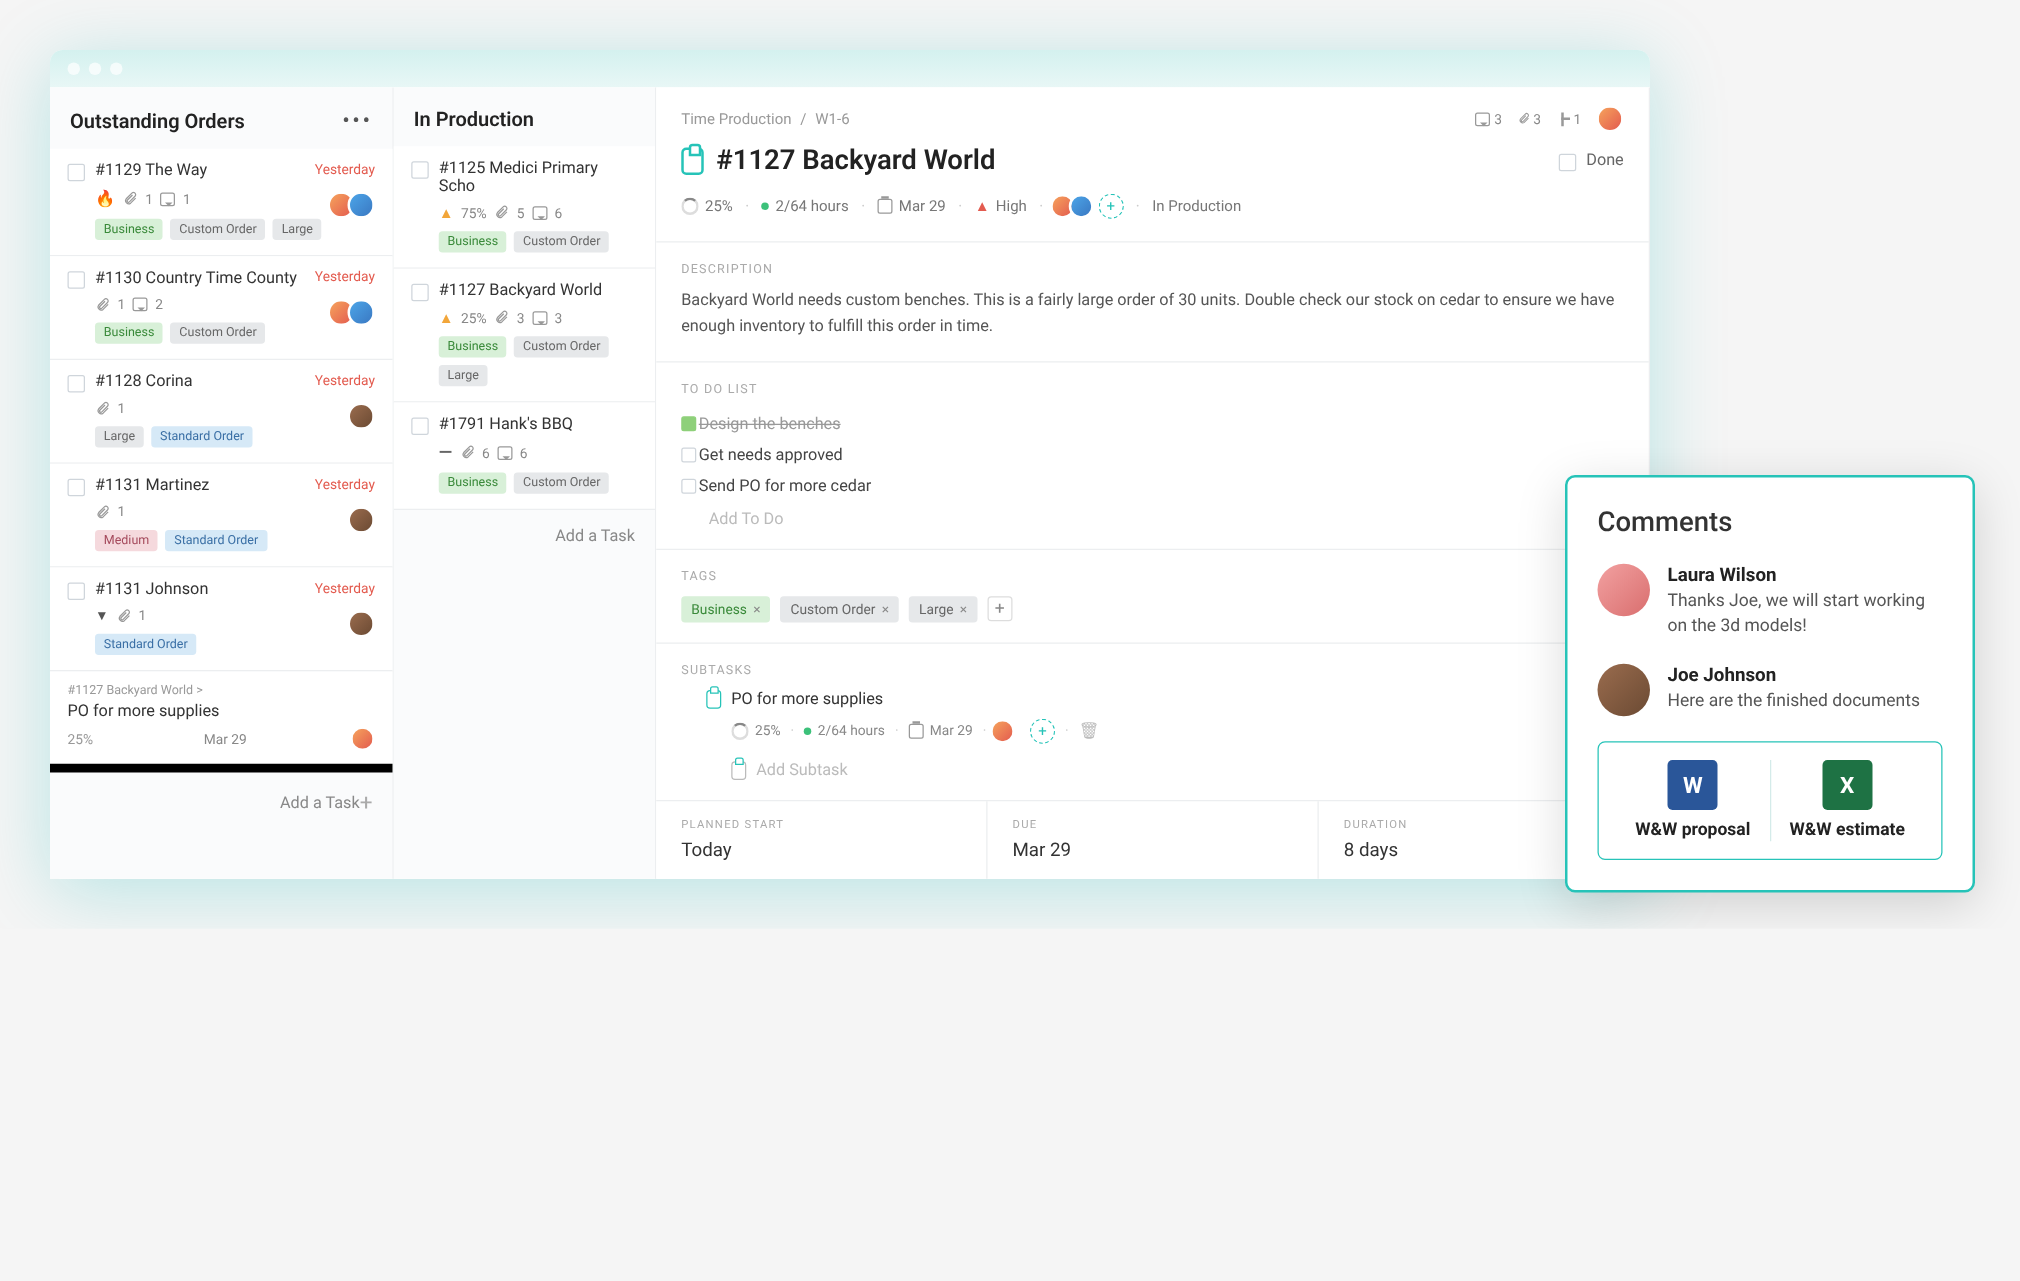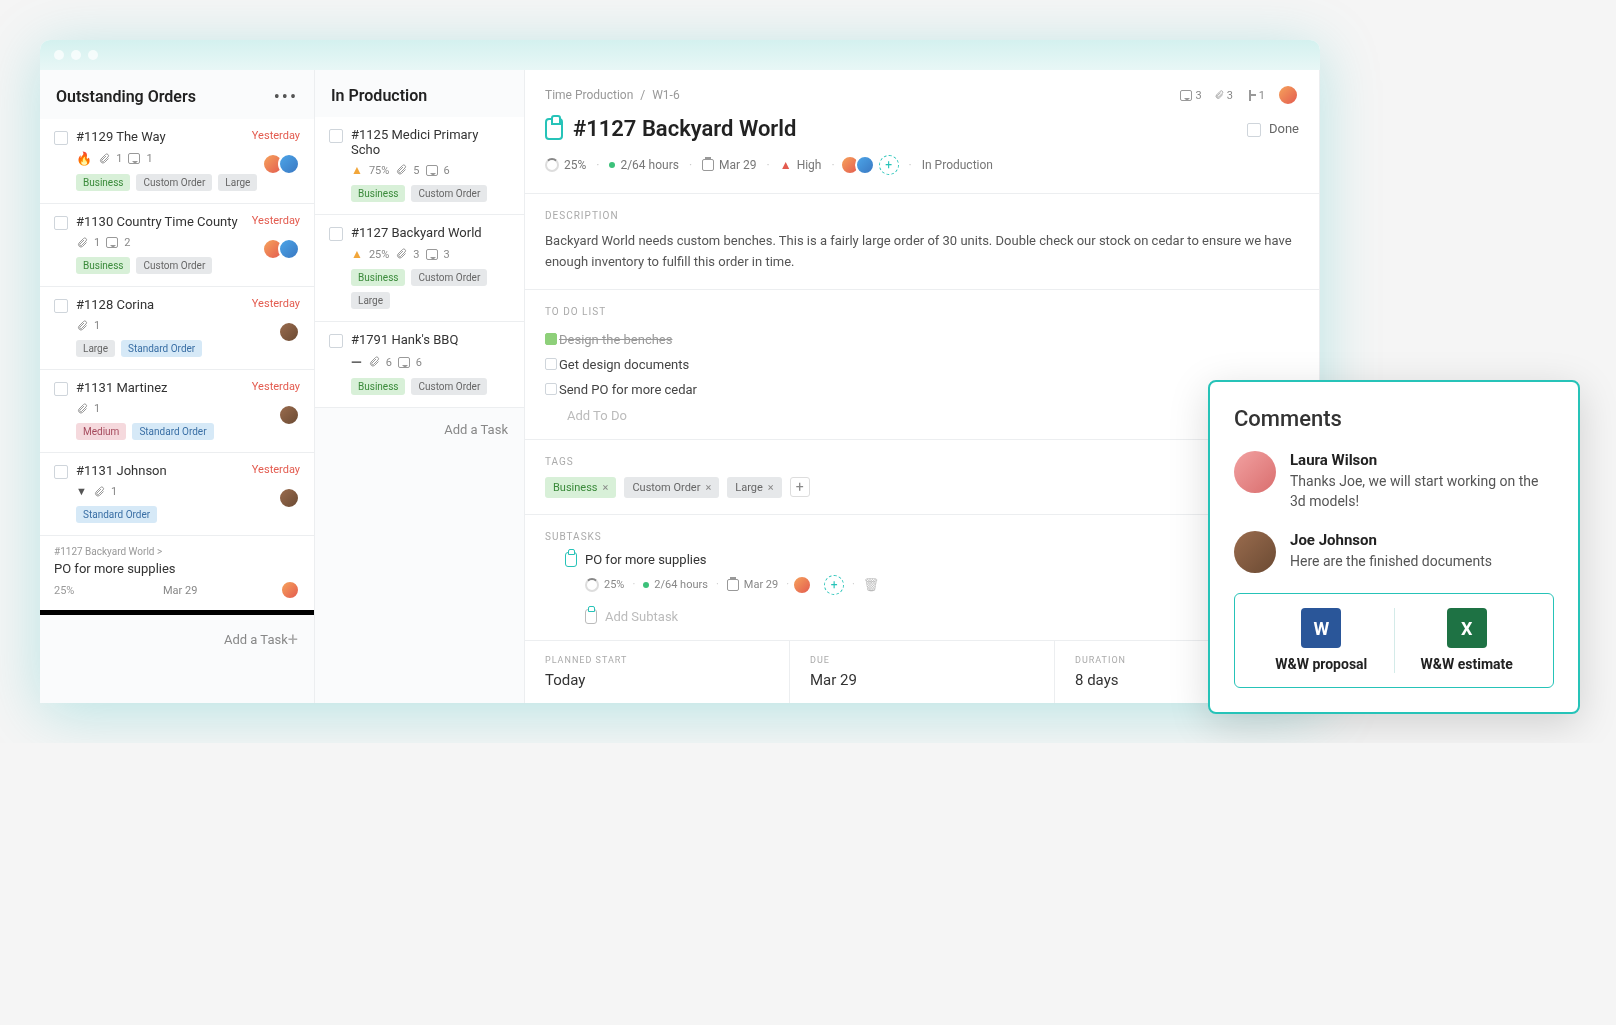--- a/index.html
+++ b/index.html
@@ -74,21 +74,21 @@
 }
 .tag-green { background: #d8f0d8; color: #3a8a3a; }
 .tag-grey  { background: #e6e8ea; color: #666; }
 .tag-blue  { background: #d6e9f7; color: #3a6fa5; }
 .tag-pink  { background: #f5d9dd; color: #a54a5c; }
 .icon-sm { width: 12px; height: 12px; display: inline-block; vertical-align: middle; }
 .flame { color: #f26b3a; font-size: 13px; }
 .up-arrow { color: #f2a63a; font-size: 12px; }
 .minus-ic { color: #666; font-size: 14px; font-weight: bold; }
 .down-ic { color: #555; font-size: 11px; }
-.subcard { padding: 10px 14px; border-bottom: 5px solid #000000; background: #fff; }
+.subcard { padding: 10px 14px; border-bottom: 7px solid #000000; background: #fff; }
 .sub-crumb { font-size: 10px; color: #999; }
 .sub-title { font-size: 13px; color: #333; margin-top: 4px; }
 .sub-under { font-size: 11px; color: #999; margin-top: 4px; display: flex; justify-content: space-between; align-items: center; }
 .add-task { padding: 14px 16px; font-size: 13px; color: #888; display: flex; justify-content: flex-end; align-items: center; }
 .plus-grey { font-size: 18px; color: #aaa; }
 .crumb-row { display: flex; align-items: center; justify-content: space-between; padding: 14px 20px 10px; font-size: 12px; color: #999; }
 .crumb-right { display: flex; align-items: center; gap: 12px; }
 .stat { display: flex; align-items: center; gap: 3px; font-size: 11px; color: #888; }
 .title-row { display: flex; align-items: center; gap: 10px; padding: 0 20px 14px; }
 .clip-ic {
@@ -129,21 +129,21 @@
 .dates-row { display: flex; border-top: 1px solid #eceef0; }
 .date-cell { flex: 1; padding: 14px 20px; border-right: 1px solid #eceef0; }
 .date-cell:last-child { border-right: none; }
 .date-label { font-size: 9px; letter-spacing: 1px; color: #aaa; text-transform: uppercase; }
 .date-val { font-size: 15px; color: #333; margin-top: 6px; }
 
 .comments-pop {
   position: absolute;
   right: -260px;
   top: 340px;
-  width: 372px;
+  width: 328px;
   background: #fff;
   border: 2px solid #26c3b8;
   border-radius: 8px;
   padding: 24px;
   box-shadow: 0 10px 40px rgba(0,0,0,.15);
   z-index: 10;
 }
 .comments-h { font-size: 22px; font-weight: 500; color: #333; margin-bottom: 20px; }
 .comment { display: flex; gap: 14px; margin-bottom: 20px; }
 .comment-av { width: 42px; height: 42px; border-radius: 50%; flex-shrink: 0; }
@@ -456,21 +456,21 @@
 
       <div class="section">
         <div class="sec-label">TO DO LIST</div>
         <div id="todo-list">
     <div class="todo-item">
       <span class="todo-check done"></span>
       <span class="todo-text done">Design the benches</span>
     </div>
     <div class="todo-item">
       <span class="todo-check "></span>
-      <span class="todo-text ">Get design documents</span>
+      <span class="todo-text ">Get needs approved</span>
     </div>
     <div class="todo-item">
       <span class="todo-check "></span>
       <span class="todo-text ">Send PO for more cedar</span>
     </div>
           </div>
         <div class="add-todo">Add To Do</div>
       </div>
 
       <div class="section">

